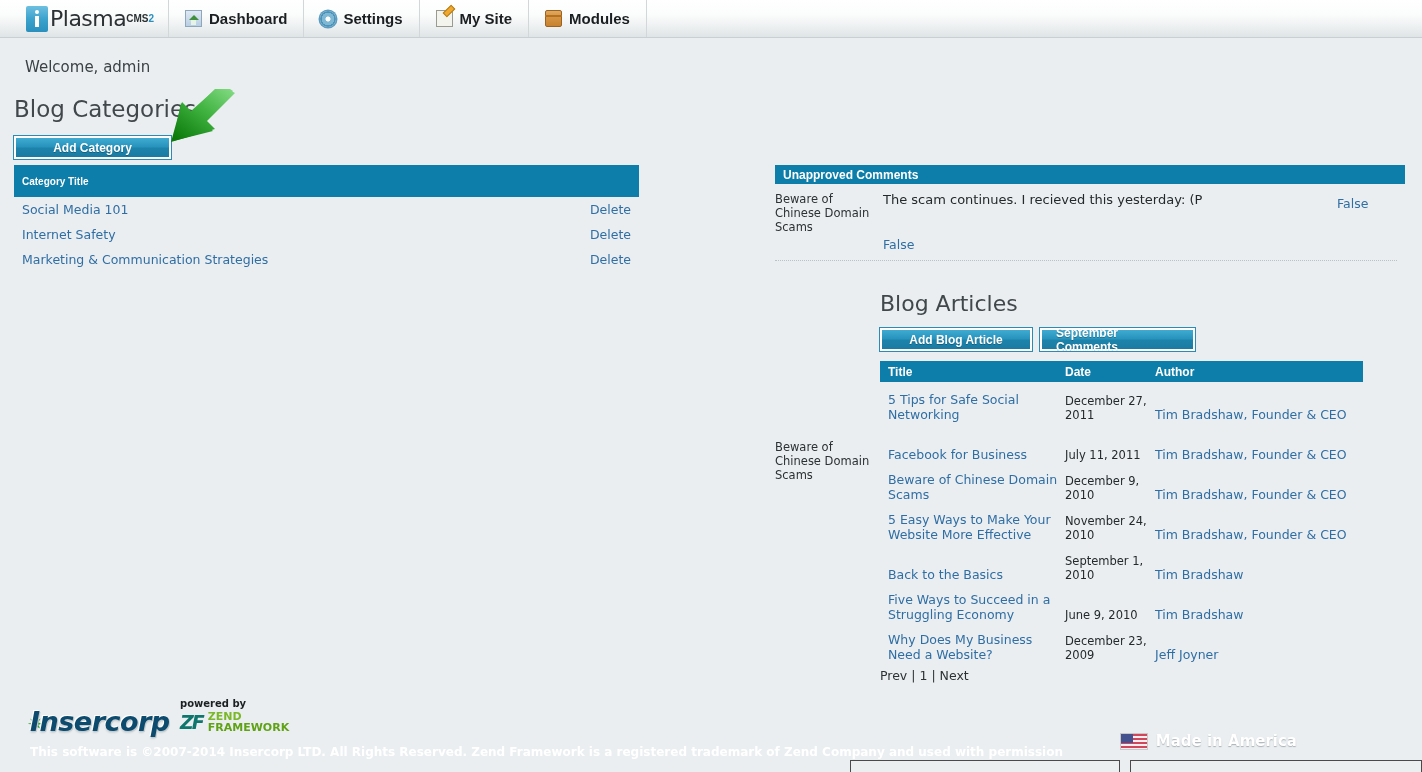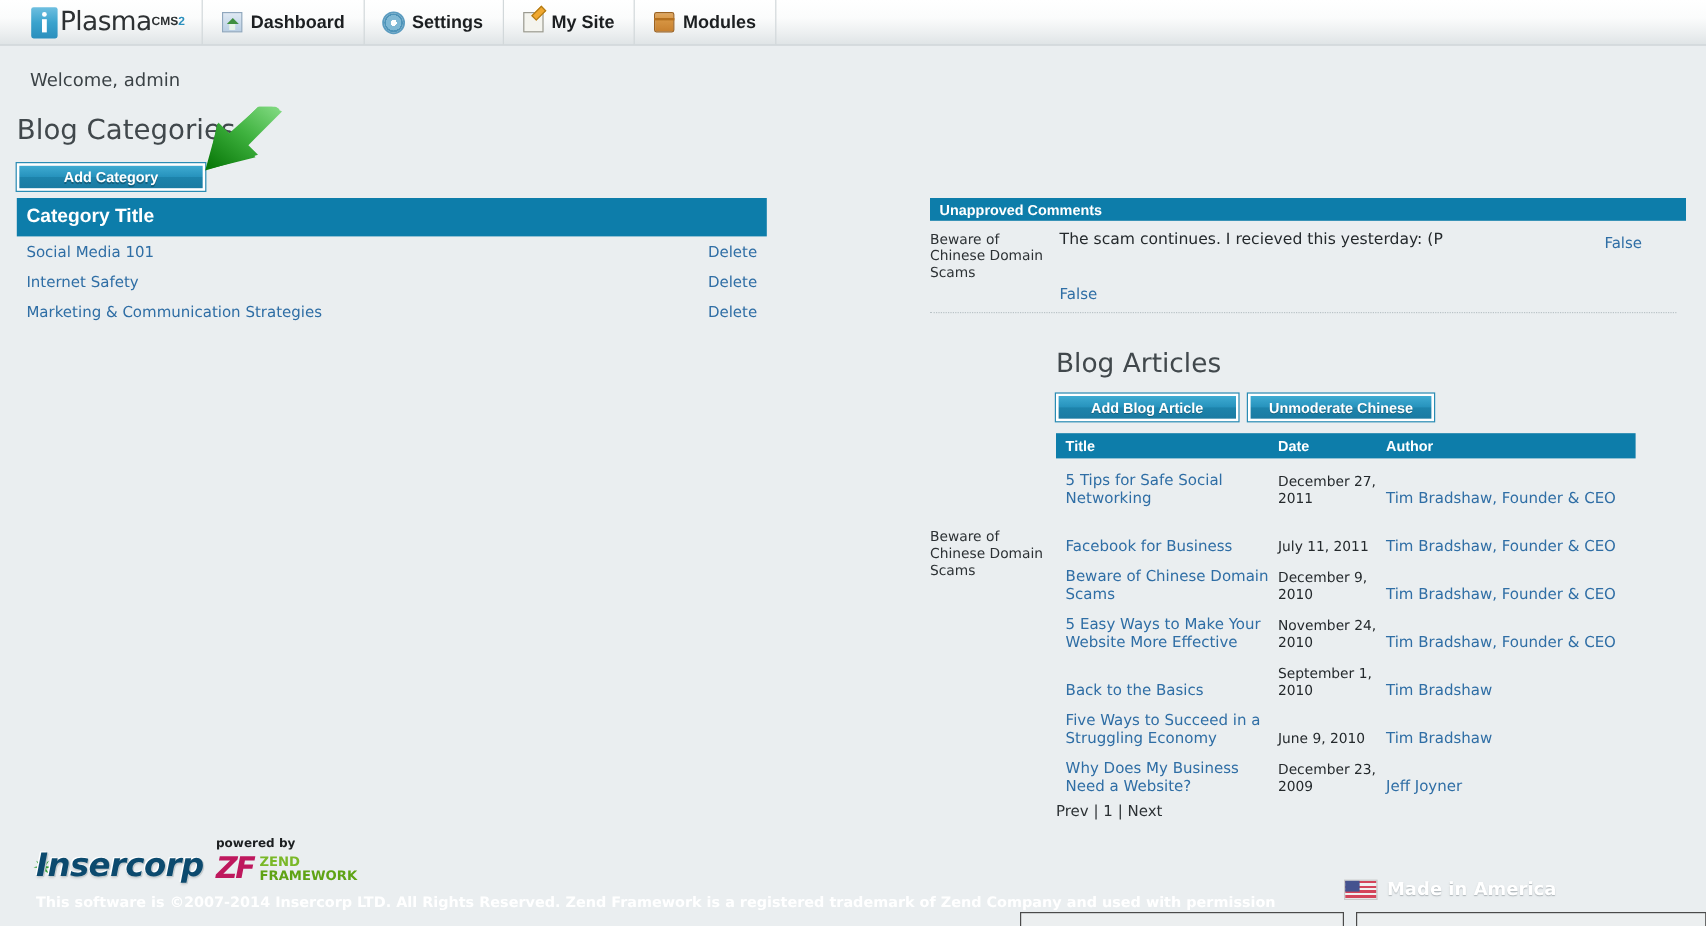--- a/index.html
+++ b/index.html
@@ -188,21 +188,21 @@
     pointer-events: none;
   }
 
   
   .cat-table {
     position: absolute; left: 14px; top: 165px; width: 625px;
   }
   .tbl-head {
     background: #0d7daa;
     color: #ffffff;
-    font-size: 16px; font-weight: bold;
+    font-size: 10px; font-weight: bold;
     padding: 16px 8px;
     height: 31px;
     display: flex; align-items: center;
   }
   .cat-row {
     display: flex; align-items: center; justify-content: space-between;
     height: 25px;
     padding: 0 8px 0 8px;
     font-size: 13px;
   }
@@ -289,22 +289,22 @@
     position: absolute; left: 27px; top: 20px;
     color: #35a035; font-size: 20px; line-height: 1;
   }
   .zend { position: absolute; left: 180px; top: 4px; }
   .zend-powered {
     font-size: 10px; font-weight: bold; color: #1c1f21;
     font-family: "DejaVu Sans", sans-serif;
   }
   .zend-row { display: flex; align-items: center; gap: 5px; margin-top: 2px; }
   .zend-zf {
-    font-size: 25px; font-weight: bold; font-style: italic;
-    color: #be185d; line-height: 1;
+    font-size: 19px; font-weight: bold; font-style: italic;
+    color: #0f766e; line-height: 1;
     font-family: "DejaVu Sans", sans-serif; letter-spacing: -2px;
   }
   .zend-words { line-height: 11px; }
   .zend-words div {
     font-size: 11px; font-weight: bold; color: #7ab828;
     font-family: "DejaVu Sans", sans-serif;
   }
   .zend-words div:last-child { color: #5fa315; }
 
   .copyright {
@@ -425,21 +425,21 @@
       </div>
       <div class="uc-right">
         <span class="lnk">False</span>
       </div>
     </div>
 
     <div class="blog-title">Blog Articles</div>
 
     <div class="blog-btns">
       <div class="btn" id="add-blog-article-btn">Add Blog Article</div>
-      <div class="btn" id="unmoderate-comments-btn">Unmoderate Chinese</div>
+      <div class="btn" id="unmoderate-comments-btn">September Comments</div>
     </div>
 
     <div class="art-table">
       <div class="art-head">
         <div class="col-title">Title</div>
         <div class="col-date">Date</div>
         <div class="col-author">Author</div>
       </div>
 
       <div class="art-row-wrap">

